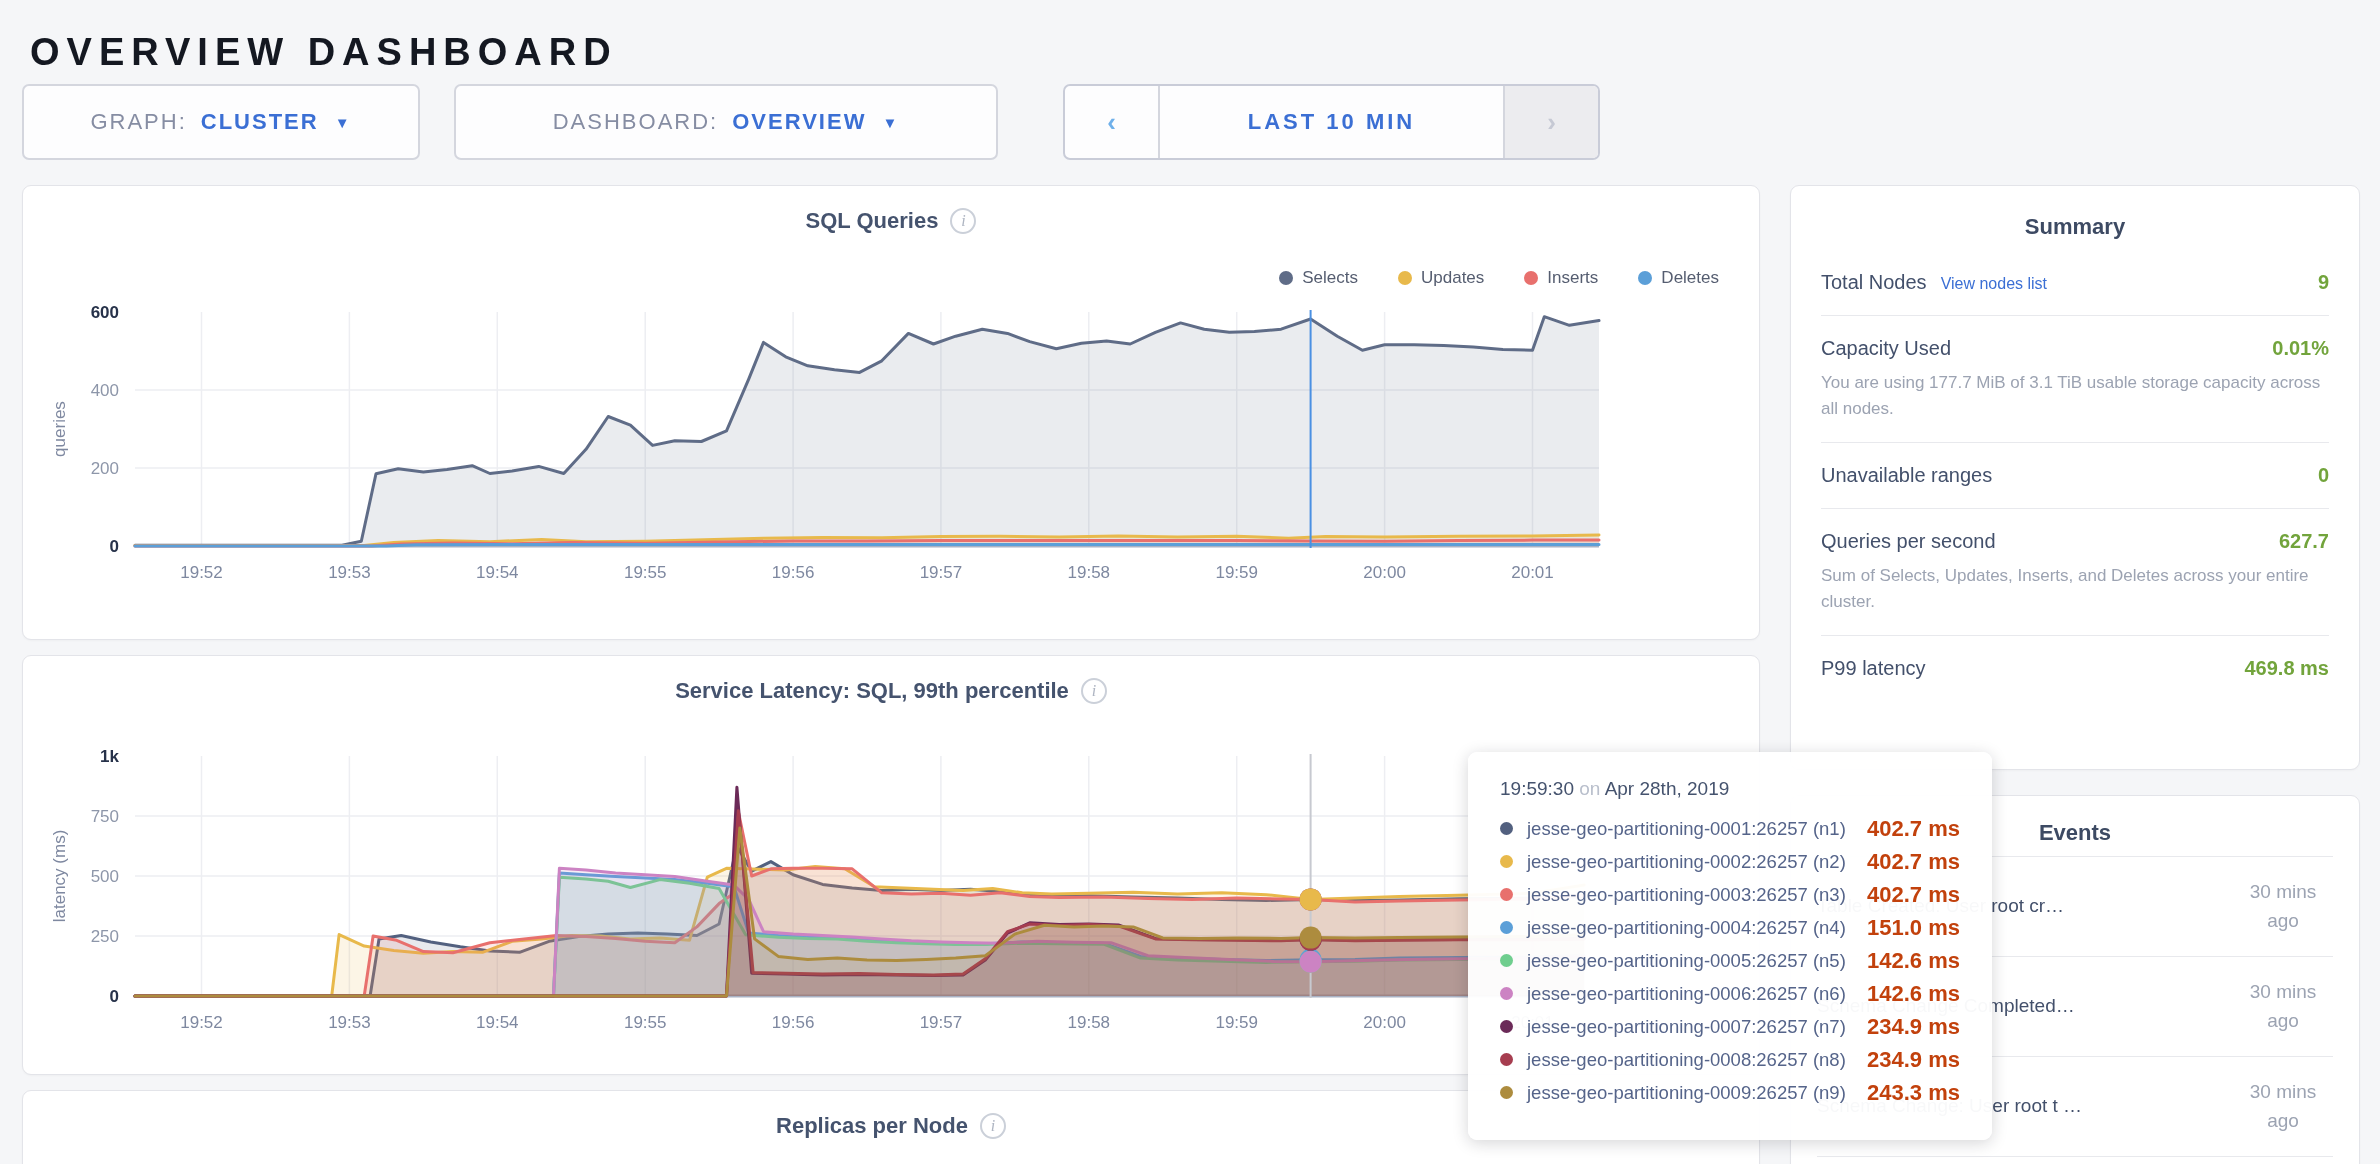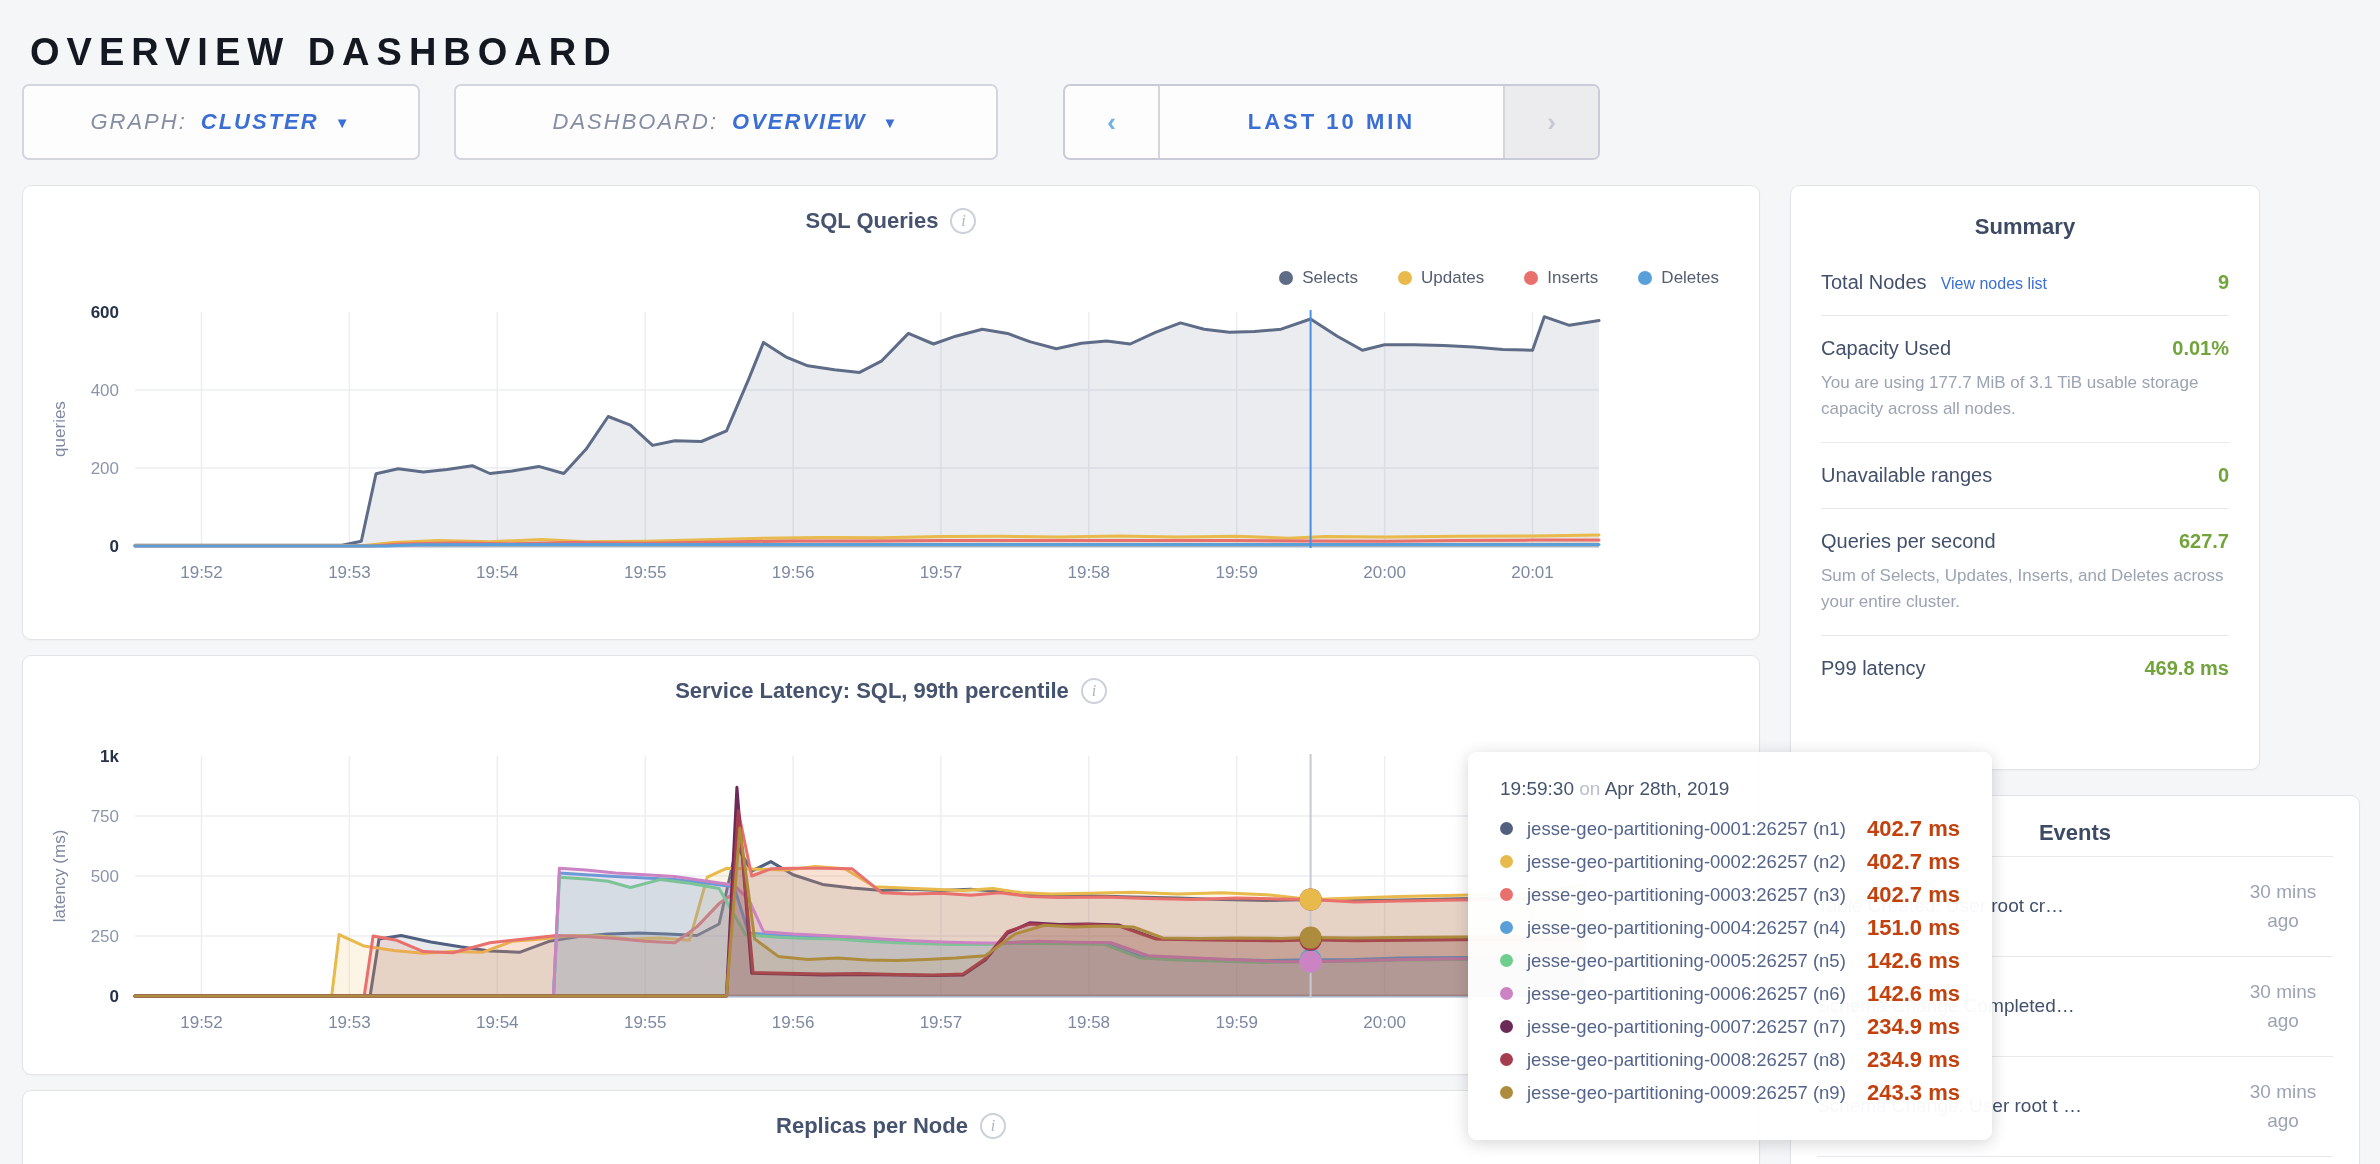--- a/index.html
+++ b/index.html
@@ -9,21 +9,21 @@
   }
   
   .page-title{
     position:absolute;left:30px;top:6px;font-size:38px;font-weight:bold;
     letter-spacing:7px;color:#141821;
   }
   .toolbar{position:absolute;left:22px;top:84px;display:flex;gap:34px;}
   .dd{
     height:76px;background:#FDFDFE;border:2px solid #D4D6DE;border-radius:7px;
     display:flex;align-items:center;justify-content:center;gap:14px;
-    font-size:22px;letter-spacing:2px;box-sizing:border-box;font-style:italic;
+    font-size:22px;letter-spacing:2px;box-sizing:border-box;
   }
   .dd .lab{color:#868DA3;}
   .dd .val{color:#3B6FD4;font-weight:bold;}
   .dd .caret{color:#3B6FD4;font-size:15px;margin-left:2px;}
   .dd.graph{width:398px;}
   .dd.dash{width:544px;margin-right:31px;}
   .timesel{
     height:76px;width:537px;display:grid;grid-template-columns:95px 1fr 95px;
     border:2px solid #C9CCD8;border-radius:7px;overflow:hidden;background:#FDFDFE;
     box-sizing:border-box;
@@ -33,21 +33,21 @@
   .timesel .cur{color:#3B6FD4;font-weight:bold;letter-spacing:3px;}
   .timesel .next{border-left:2px solid #D4D6DE;background:#ECECEF;color:#C6C9D4;font-weight:bold;font-size:26px;}
   
   .card{
     position:absolute;background:#fff;border:1.5px solid #E3E4E9;border-radius:9px;
     box-shadow:0 1px 2px rgba(20,24,33,.03);box-sizing:border-box;
   }
   .card.sql{left:22px;top:185px;width:1738px;height:455px;}
   .card.lat{left:22px;top:655px;width:1738px;height:420px;}
   .card.rep{left:22px;top:1090px;width:1738px;height:160px;}
-  .card.summary{left:1790px;top:185px;width:470px;height:585px;}
+  .card.summary{left:1790px;top:185px;width:570px;height:585px;}
   .card.events{left:1790px;top:795px;width:570px;height:520px;}
   .chart-title-bar{height:70px;display:flex;align-items:center;justify-content:center;gap:12px;}
   .chart-title{font-size:22px;font-weight:bold;color:#45536E;}
   .info-icon{
     width:26px;height:26px;border:2px solid #CBD0D9;border-radius:50%;
     display:inline-flex;align-items:center;justify-content:center;
     color:#AEB5C2;font-size:16px;font-family:"Liberation Serif",serif;font-style:italic;
     box-sizing:border-box;flex:0 0 auto;
   }
   .legend{position:absolute;right:40px;top:82px;display:flex;gap:40px;z-index:2;}

